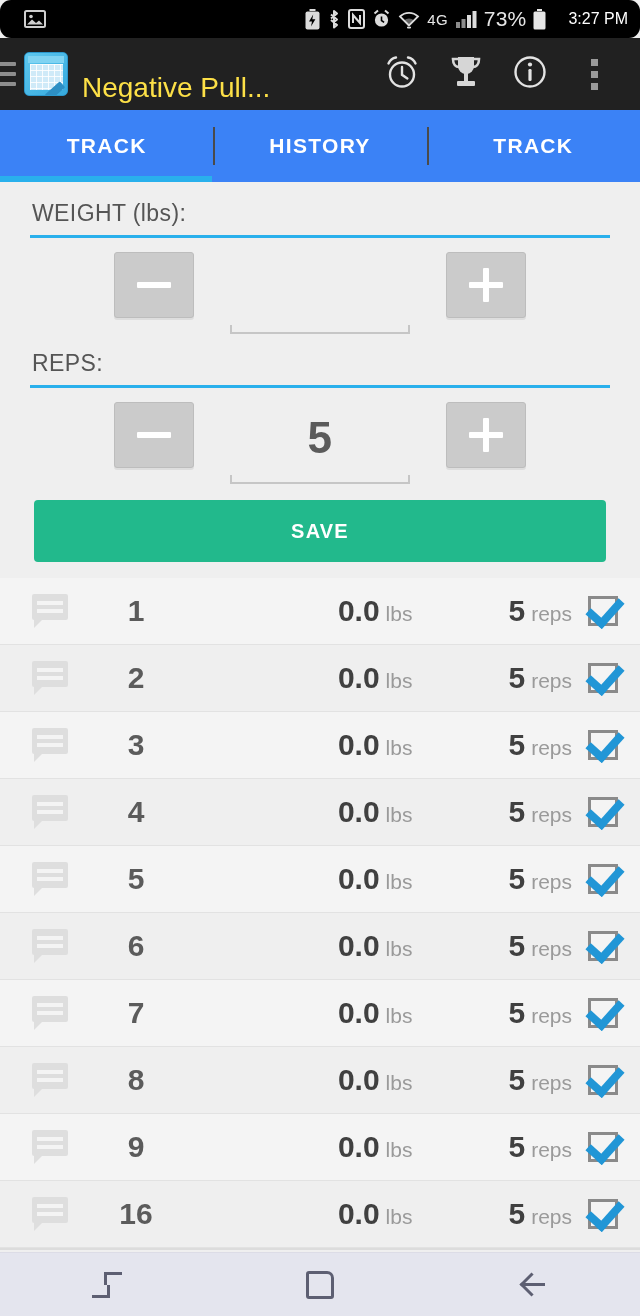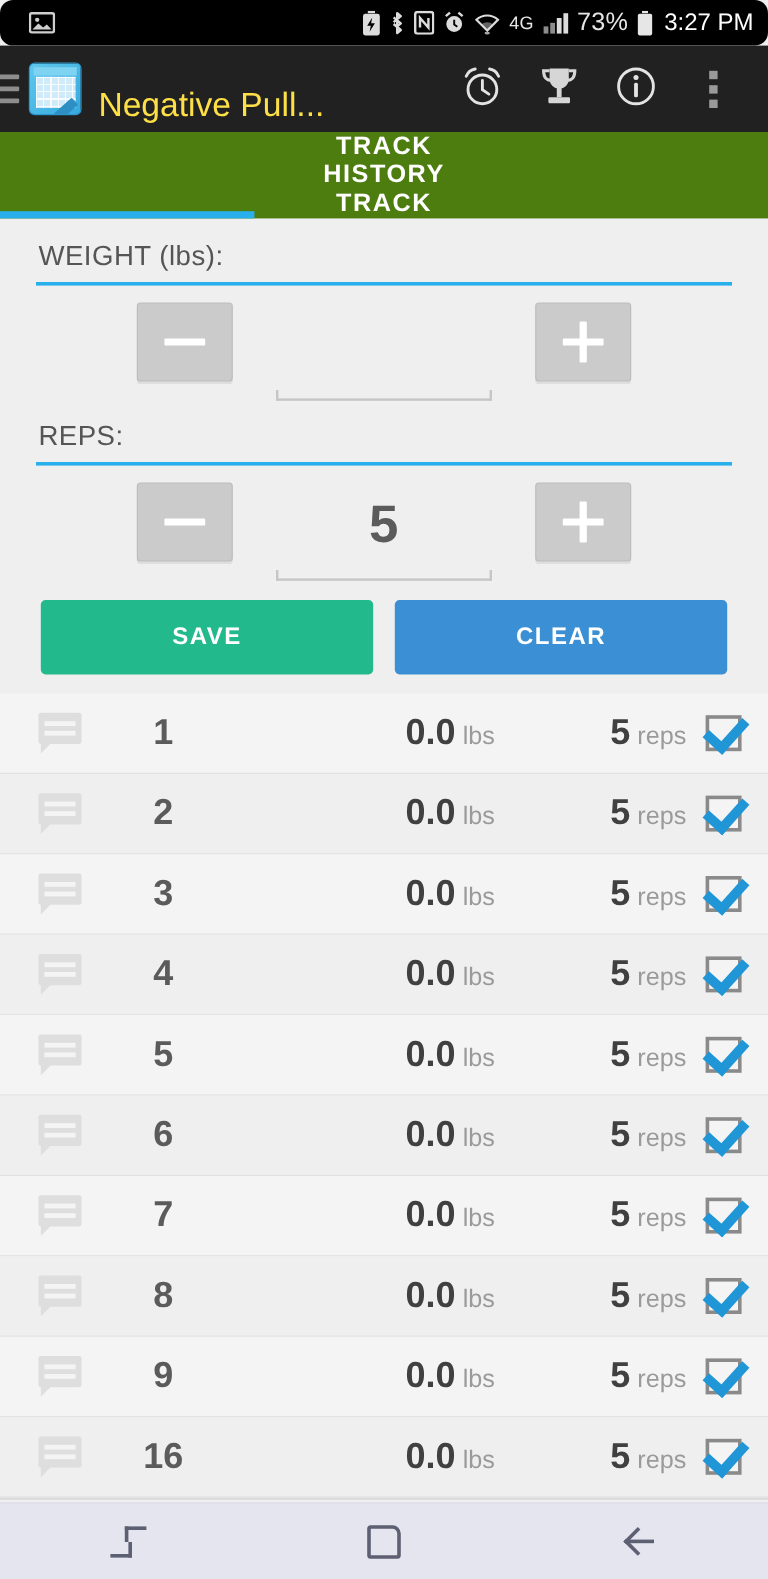--- a/index.html
+++ b/index.html
@@ -14,21 +14,21 @@
   
   .statusbar {
     height: 38px; background: #000; display: flex; align-items: center;
     padding: 0 12px; color: #d8d8d8; border-radius: 11px;
   }
   .sb-left { display: flex; align-items: center; gap: 8px; flex: 0 0 auto; padding-left: 12px;}
   .sb-spacer { flex: 1 1 auto; }
   .sb-right { display: flex; align-items: center; gap: 7px; flex: 0 0 auto; padding-right: 4px;}
   .sb-icon { display: inline-flex; align-items: center; justify-content: center; }
   .sb-text { font-size: 21px; color: #e6e6e6; letter-spacing: .2px; }
-  .sb-time { font-size: 20px; color: #ffffff; margin-left: 6px; }
+  .sb-time { font-size: 16px; color: #ffffff; margin-left: 18px; }
 
   
   .toolbar {
     height: 72px; background: #212121; display: flex; align-items: center;
     padding: 0 14px 0 0; position: relative;
   }
   .hamburger { width: 24px; margin-left: -8px; display: flex; flex-direction: column; gap: 6px; flex: 0 0 auto; }
   .hamburger span { display: block; height: 4px; background: #8d8d8d; border-radius: 1px; }
   .app-icon {
     width: 44px; height: 44px; margin-left: 8px; flex: 0 0 auto;
@@ -53,21 +53,21 @@
     white-space: nowrap; overflow: hidden; flex: 1 1 auto; margin-top: 28px;
   }
   .tb-actions { display: flex; align-items: center; gap: 0px; flex: 0 0 auto; }
   .tb-btn {
     width: 64px; height: 64px; display: flex; align-items: center; justify-content: center;
   }
   .kebab { display:flex; flex-direction:column; gap:5px; }
   .kebab i { display:block; width:7px; height:7px; background:#9a9a9a; }
 
   
-  .tabs { height: 72px; background: #4d7c0f; display: flex; position: relative; flex-direction: column; }
+  .tabs { height: 72px; background: #3b82f6; display: flex; position: relative; }
   .tab {
     flex: 1 1 0; display: flex; align-items: center; justify-content: center;
     color: #fff; font-size: 21px; font-weight: bold; letter-spacing: 1.3px;
     position: relative;
   }
   .tab + .tab::before {
     content: ""; position: absolute; left: 0; top: 17px; bottom: 17px; width: 2px;
     background: #4a4a4a;
   }
   .tab-underline {
@@ -340,21 +340,20 @@
         <div class="num-underline"></div>
       </div>
       <div class="step-btn plus">
         <span class="glyph-h"></span>
         <span class="glyph-v"></span>
       </div>
     </div>
 
     <div class="actions">
       <div class="act-btn act-save">SAVE</div>
-      <div class="act-btn act-clear">CLEAR</div>
     </div>
 
     <div class="setlist">
         <div class="set-row">
           <span class="cmt-icon">
             <span class="bub">
               <i class="l1"></i>
               <i class="l2"></i>
             </span>
             <span class="tail"></span>

